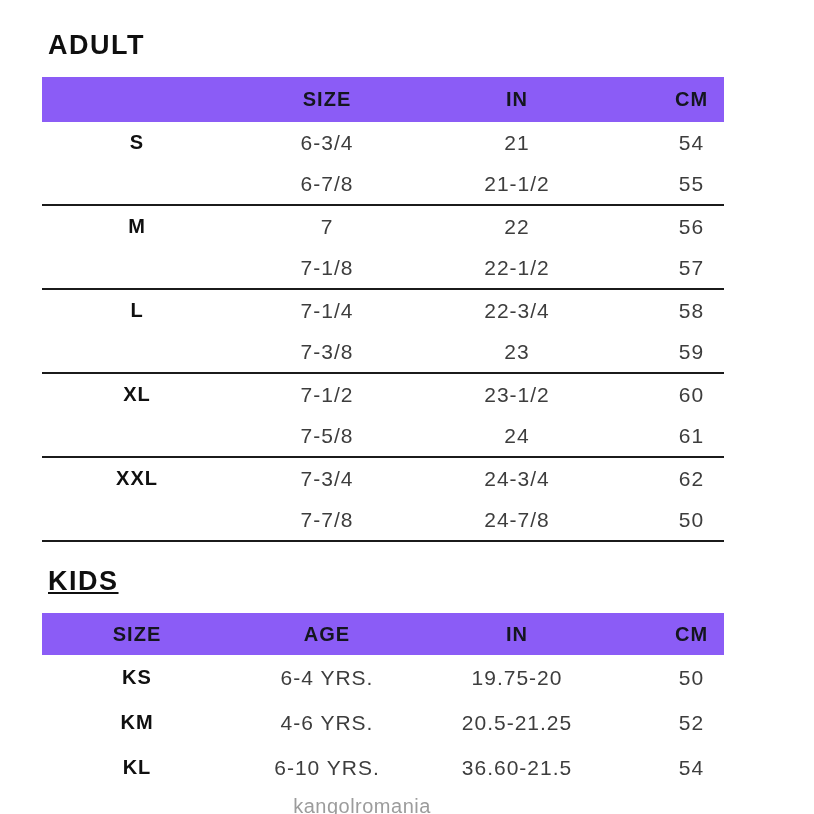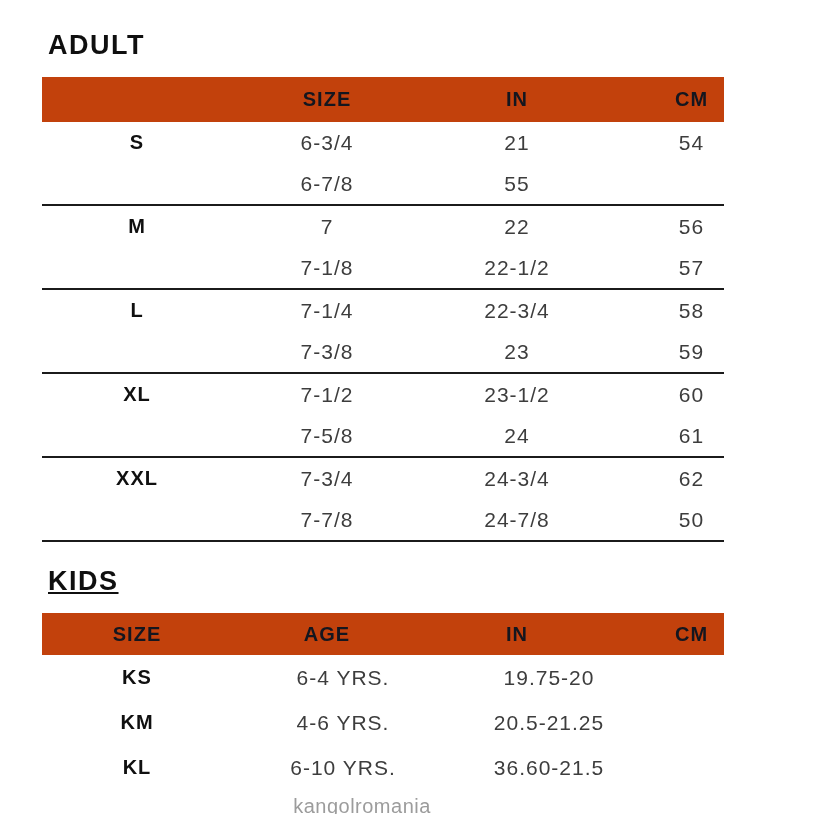--- a/index.html
+++ b/index.html
@@ -18,31 +18,31 @@
   .kids-title  { margin-top: 24px; text-decoration: underline; }
 
   .table { width: 729px; margin: 16px 43px 0 42px; }
   .row {
     display: grid;
     grid-template-columns: 190px 190px 190px 159px;
     align-items: center;
     text-align: center;
   }
   .thead {
-    background: #c2410c;
+    background: #8b5cf6;
     height: 45px;
     font-size: 20px;
     font-weight: 700;
     letter-spacing: 1px;
     color: #14161f;
   }
   .kids-table .thead { height: 42px; }
 
   .adult-table .tr { height: 41px; }
-  .kids-table  .tr { height: 45px; gap: 16px; }
+  .kids-table  .tr { height: 45px; }
   .tgroup { border-bottom: 2px solid #1b1b1b; }
 
   .td {
     font-size: 21px;
     font-weight: 400;
     letter-spacing: 1px;
     color: #3d3d3d;
   }
   .td.label {
     font-size: 20px;
@@ -77,20 +77,21 @@
     <div class="tgroup">
       <div class="row tr">
         <div class="td label">S</div>
         <div class="td">6-3/4</div>
         <div class="td">21</div>
         <div class="td">54</div>
       </div>
       <div class="row tr">
         <div class="td label"></div>
         <div class="td">6-7/8</div>
+        <div class="td">21-1/2</div>
         <div class="td">55</div>
       </div>
     </div>
 
     <div class="tgroup">
       <div class="row tr">
         <div class="td label">M</div>
         <div class="td">7</div>
         <div class="td">22</div>
         <div class="td">56</div>

